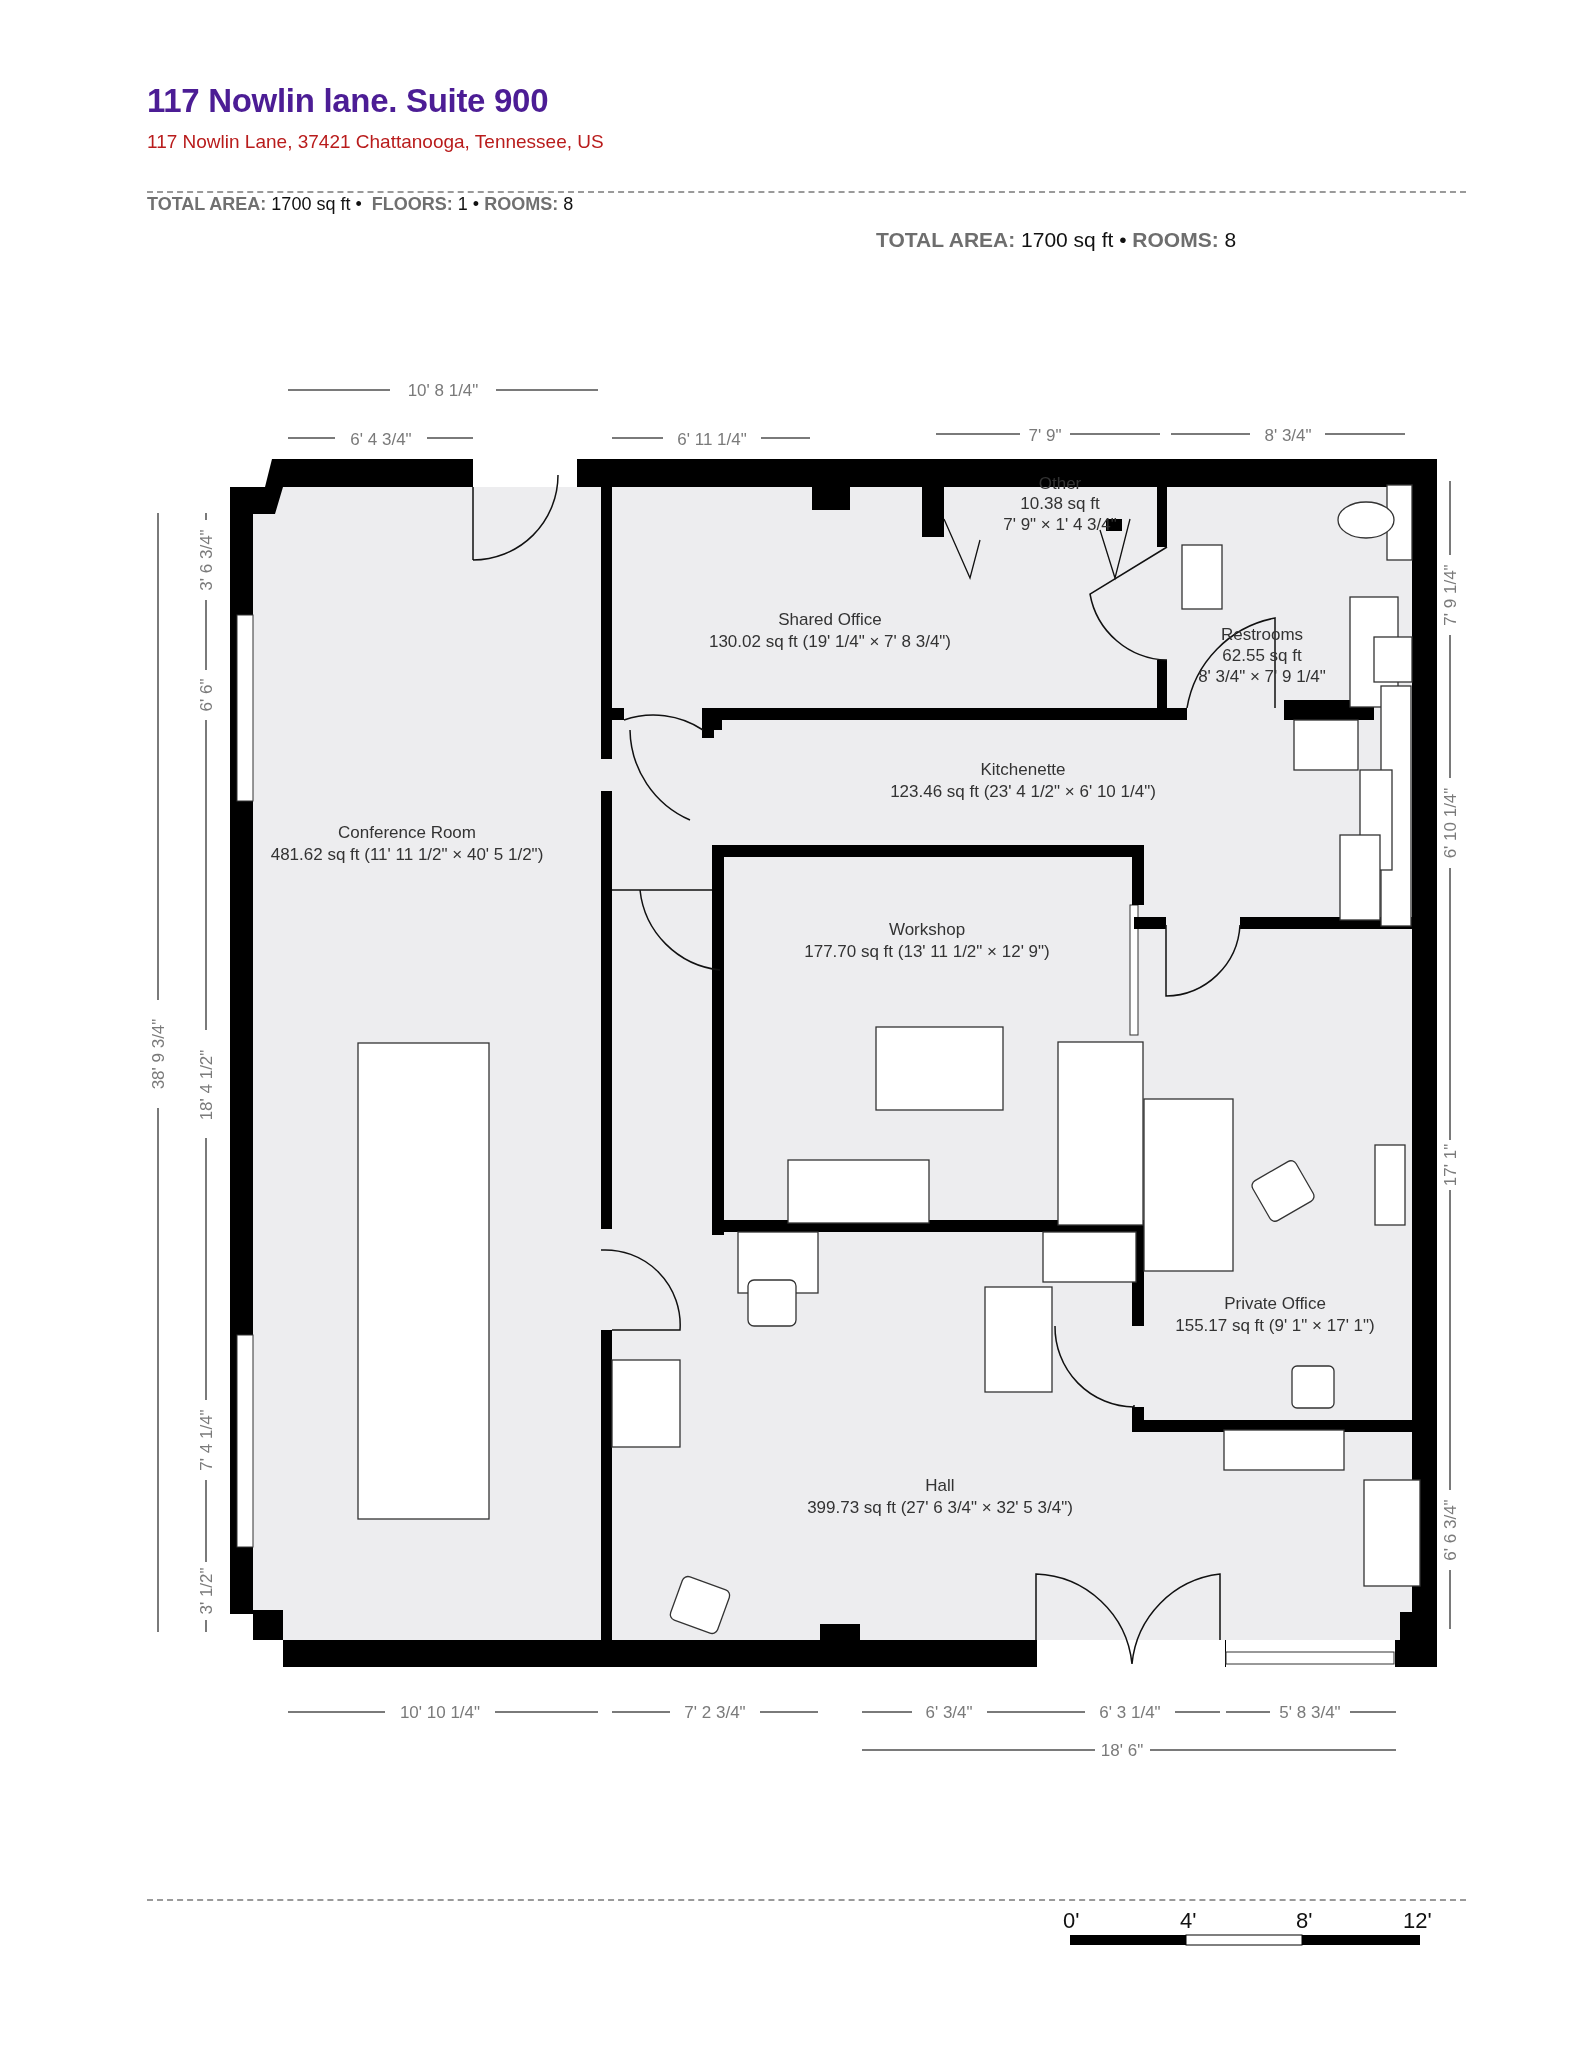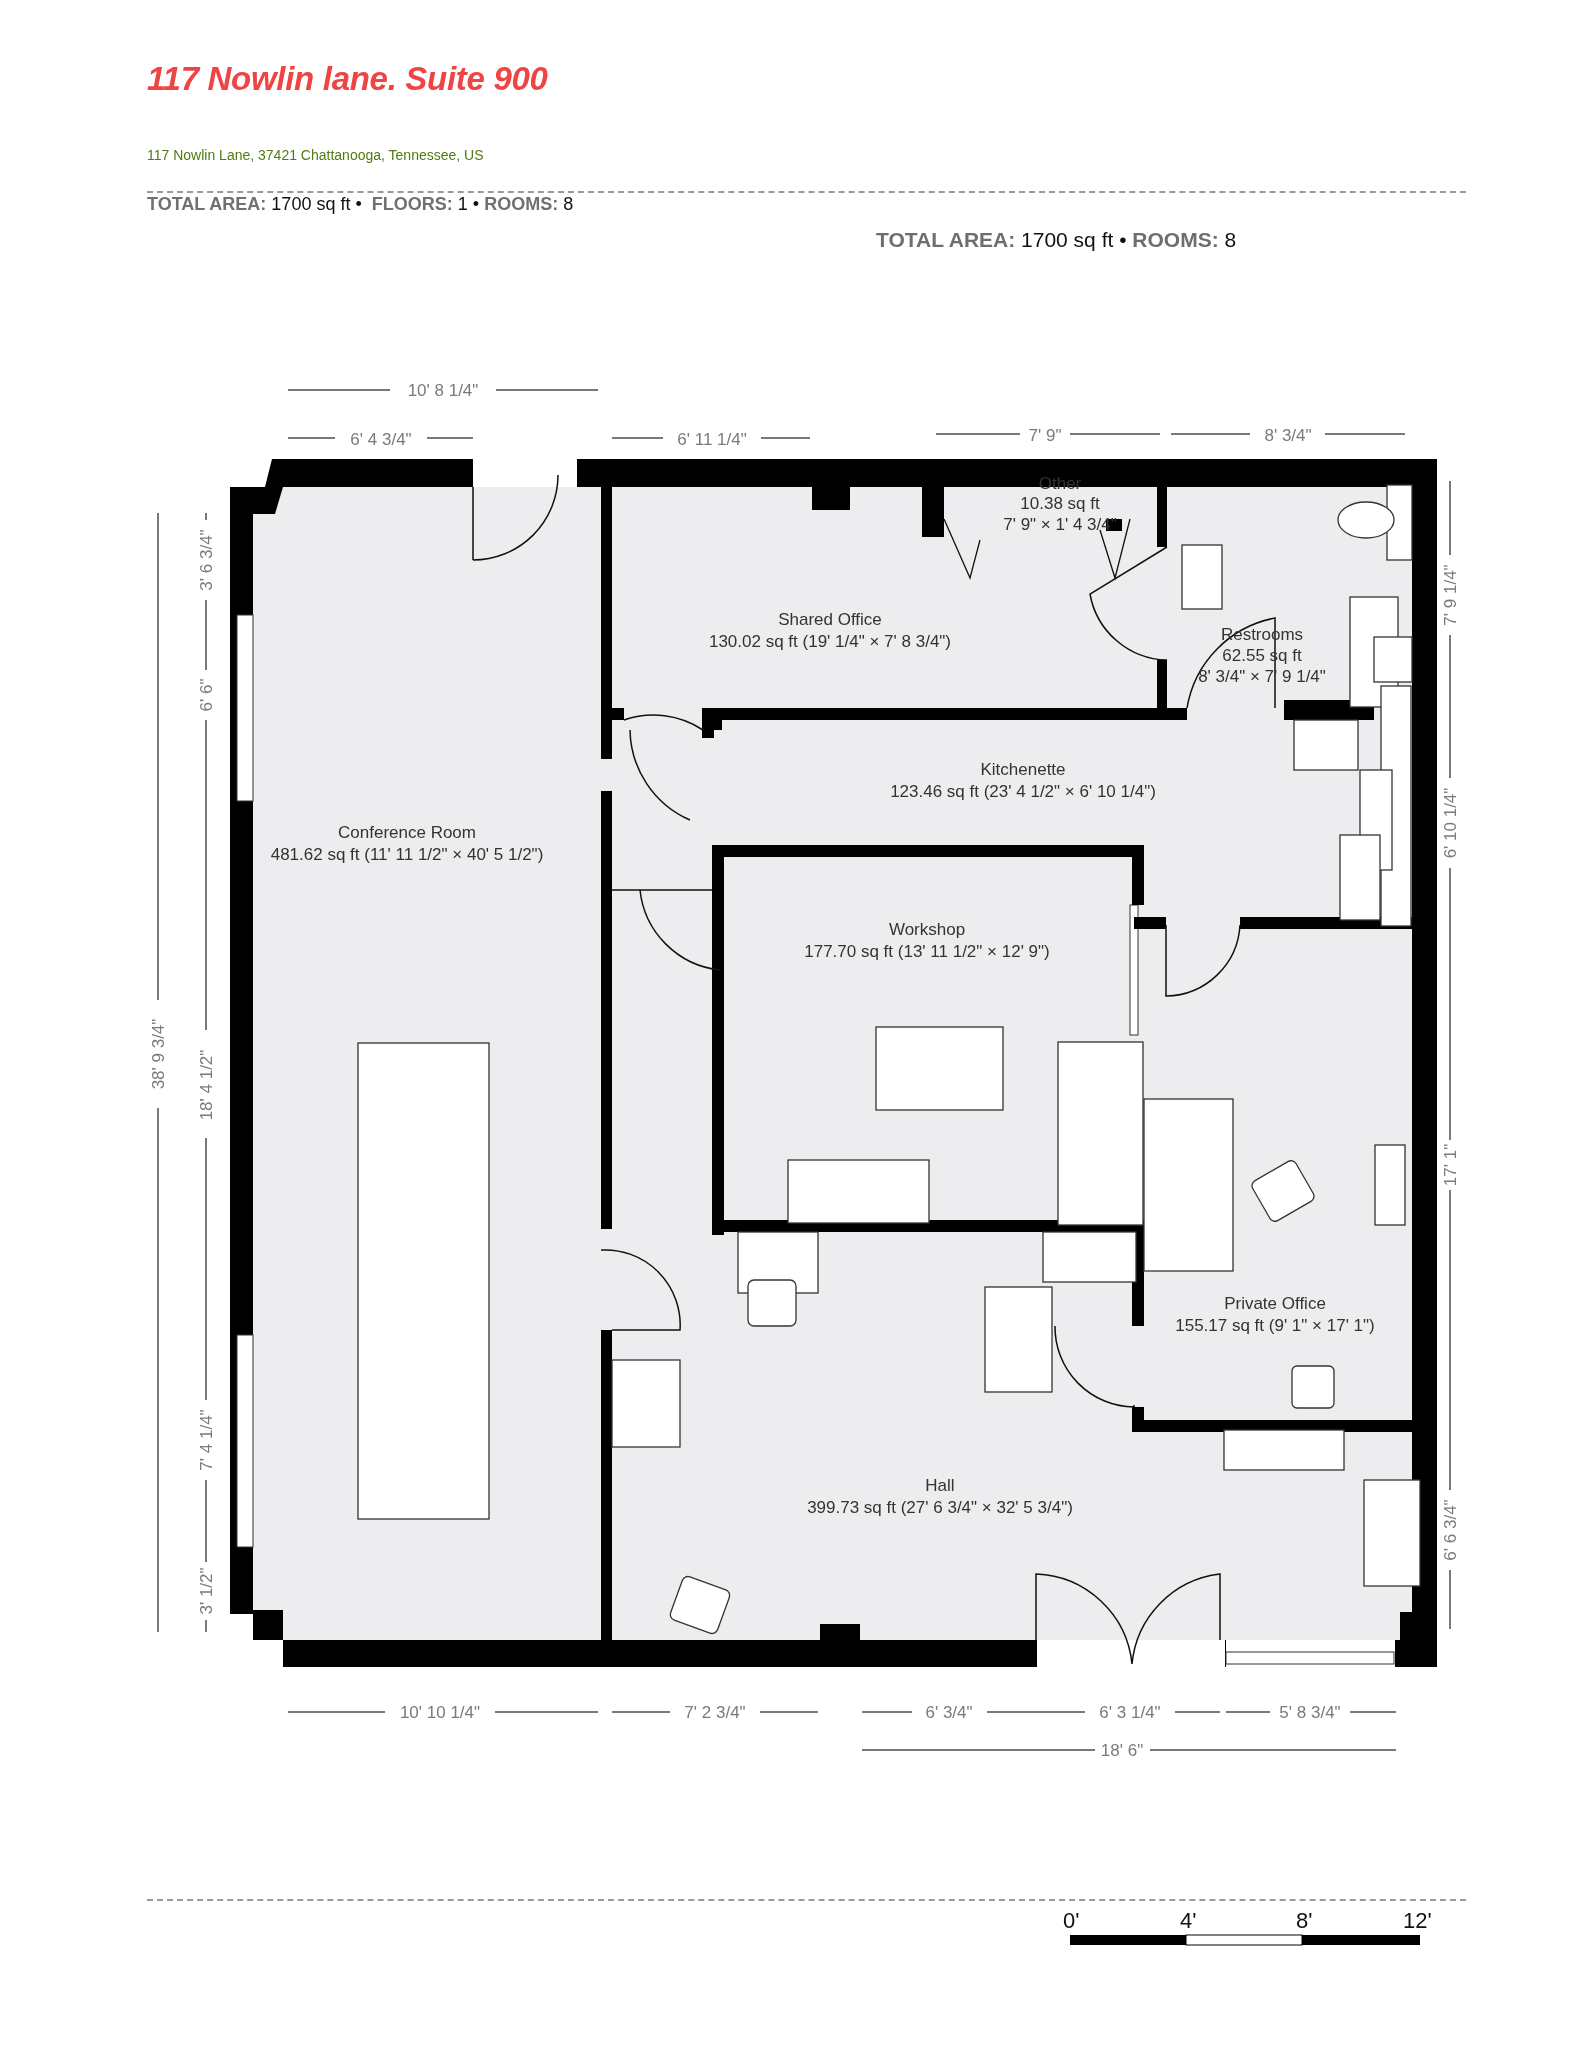--- a/index.html
+++ b/index.html
@@ -1,18 +1,18 @@
 <!DOCTYPE html>
 <html><head>
 <meta charset="utf-8">
 <style>
   html, body { margin:0; padding:0; background:#ffffff; }
   body { width:1583px; height:2048px; position:relative; overflow:hidden; font-family:"Liberation Sans", sans-serif; }
-  .title { position:absolute; left:147px; top:60px; font-size:33px; font-weight:bold; color:#ef4444; letter-spacing:-0.3px;font-style:italic; }
-  .address { position:absolute; left:147px; top:131px; font-size:14px; color:#4d7c0f;margin-top:16px; }
+  .title { position:absolute; left:147px; top:82px; font-size:33px; font-weight:bold; color:#4c1d95; letter-spacing:-0.3px; }
+  .address { position:absolute; left:147px; top:131px; font-size:19px; color:#b91c1c; }
   .stats { position:absolute; left:147px; top:150px; font-size:18px; color:#111;margin-top:44px; }
   .stats .k { color:#707070; font-weight:bold; }
   .dash { position:absolute; left:147px; right:117px; height:0; border-top:2px dashed #9a9a9a; }
   .stats2 { position:absolute; left:876px; top:228px; font-size:21px; color:#111; }
   .stats2 .k { color:#6e6e6e; font-weight:bold; }
   svg.plan { position:absolute; left:0; top:0; }
   .dimtxt { font-family:"Liberation Sans", sans-serif; font-size:17px; fill:#7a7a7a; }
   .roomtxt { font-family:"Liberation Sans", sans-serif; font-size:17px; fill:#333; }
   .scale-lbl { position:absolute; top:1908px; font-size:22px; color:#111; }
 </style>

